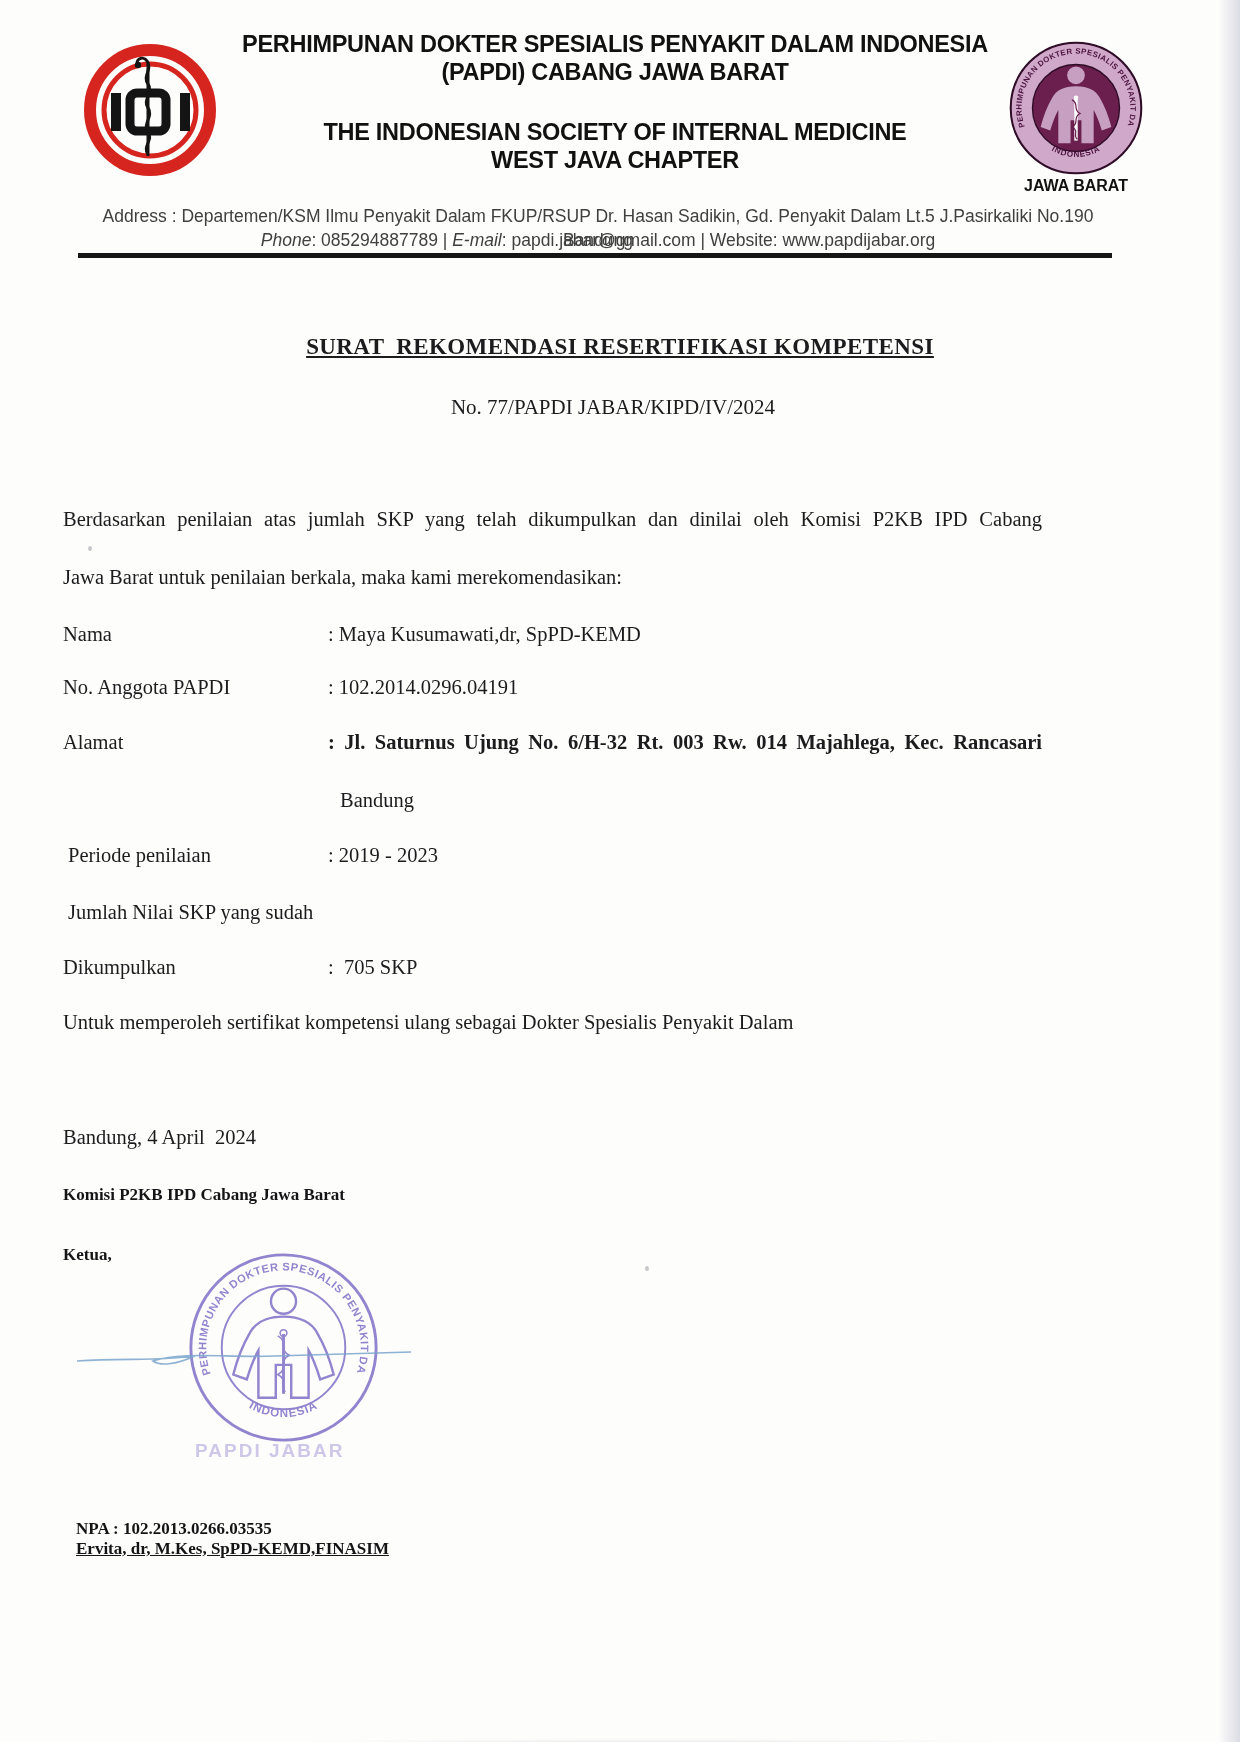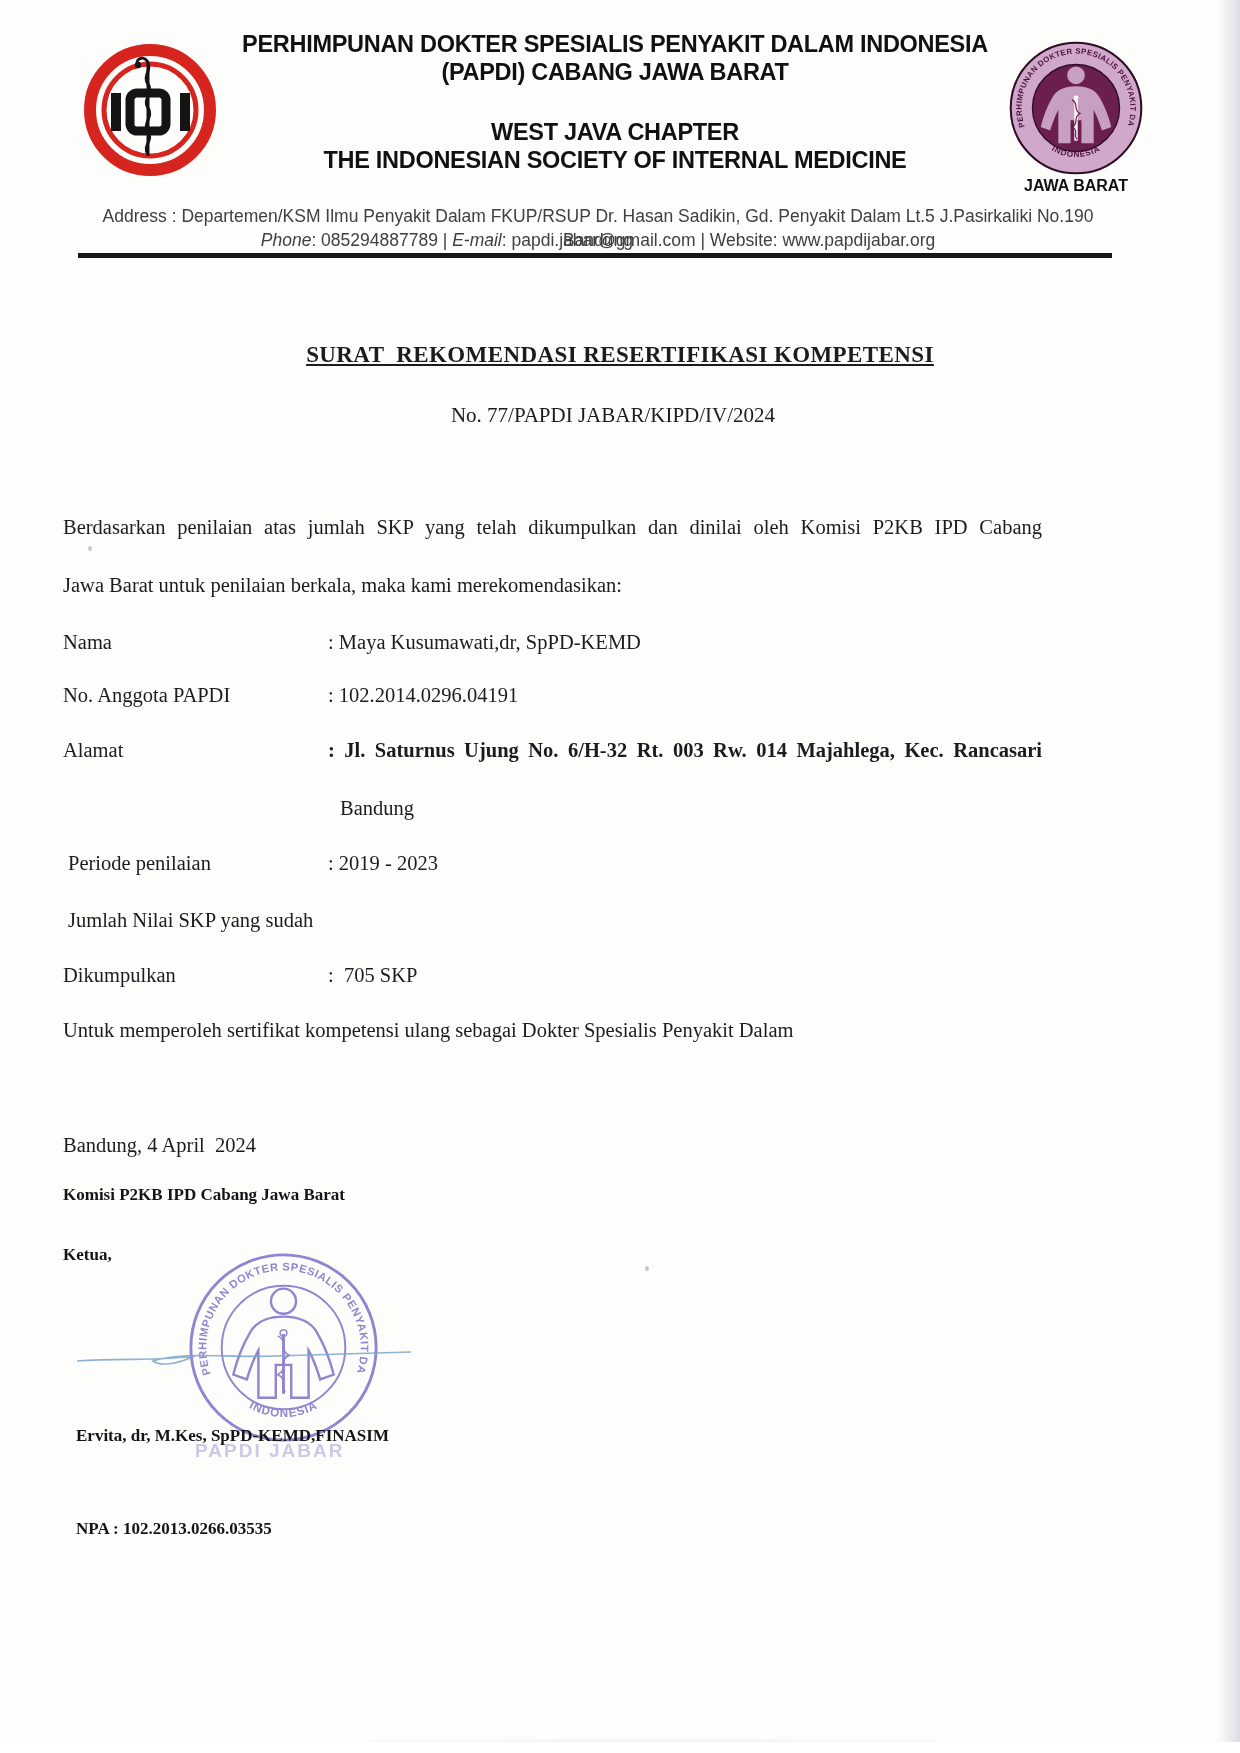--- a/index.html
+++ b/index.html
@@ -1,19 +1,19 @@
 <!DOCTYPE html>
 <html><head>
 <meta charset="utf-8">
 <style>
   html,body{margin:0;padding:0;background:#ffffff;}
   #page{position:relative;width:1240px;height:1742px;background:#fdfdfc;overflow:hidden;
         font-family:"Liberation Serif", serif;color:#1c1c1e;}
   .abs{position:absolute;}
-  .serif{font-family:"Liberation Serif", serif;font-size:20.5px;color:#1c1c1e;line-height:26px;margin-top:8px;}
+  .serif{font-family:"Liberation Serif", serif;font-size:20.5px;color:#1c1c1e;line-height:26px;}
   .serif-b{font-family:"Liberation Serif", serif;font-size:17px;font-weight:bold;color:#141416;line-height:26px;text-align:center;}
   .headsans{font-family:"Liberation Sans", sans-serif;font-weight:bold;font-size:23.5px;color:#111;
             letter-spacing:-0.3px;line-height:28px;}
   .addr{font-family:"Liberation Sans", sans-serif;font-size:17.5px;color:#404040;line-height:24px;}
   .justify{text-align:justify;text-align-last:justify;}
   .pre{white-space:pre-wrap;}
   .center{text-align:center;}
   .title{font-size:23px;font-weight:bold;text-decoration:underline;letter-spacing:0.4px;}
   .rule{background:#161616;}
   .caption{font-family:"Liberation Sans", sans-serif;font-weight:bold;font-size:16px;color:#111;}
@@ -42,22 +42,22 @@
       <path d="M57,24 C51,18 61,13 65,19 C71,27 60,34 66,42 C72,50 60,58 66,66 C72,74 60,82 66,90 C72,98 60,104 66,112" fill="none" stroke="#141414" stroke-width="3"></path>
       <circle cx="56" cy="23" r="3.2" fill="#141414"></circle>
     </svg>
   </div>
 
   <div class="abs headsans center" style="left:230px;top:30px;width:770px;">
     <div>PERHIMPUNAN DOKTER SPESIALIS PENYAKIT DALAM INDONESIA</div>
     <div>(PAPDI) CABANG JAWA BARAT</div>
   </div>
   <div class="abs headsans center" style="left:230px;top:118px;width:770px;">
+    <div>THE INDONESIAN SOCIETY OF INTERNAL MEDICINE</div>
     <div>WEST JAVA CHAPTER</div>
-    <div>THE INDONESIAN SOCIETY OF INTERNAL MEDICINE</div>
   </div>
 
   <div class="abs" style="left:1008px;top:40px;width:136px;height:136px;">
     <svg width="136" height="136" viewBox="0 0 200 200">
       <circle cx="100" cy="100" r="96" fill="#cfa8ca" stroke="#2e0c26" stroke-width="3"></circle>
       <circle cx="100" cy="100" r="64" fill="#6a1f4f" stroke="#2e0c26" stroke-width="2"></circle>
       <defs>
         <path id="sealTop" d="M 24.8,127.4 A 80,80 0 1 1 175.2,127.4"></path>
         <path id="sealBottom" d="M 58.7,159 A 72,72 0 0 0 141.3,159"></path>
       </defs>
@@ -137,21 +137,21 @@
   </div>
 
   <div class="abs" style="left:75px;top:1343px;width:340px;height:30px;z-index:3;">
     <svg width="340" height="30" viewBox="0 0 340 30">
       <path d="M2,18 C50,15 85,18 120,13 C100,22 85,23 78,18 C110,8 150,15 200,13 L336,9" fill="none" stroke="#7aa4cc" stroke-width="1.6" opacity="0.85"></path>
     </svg>
   </div>
 
   <div class="abs faint-stamp-text" style="left:195px;top:1440px;">PAPDI JABAR</div>
 
-  <div class="abs serif-b" style="left:76px;top:1423px;">Ervita, dr, M.Kes, SpPD-KEMD,FINASIM</div>
+  <div class="abs serif-b" style="left:76px;top:1536px;text-decoration:underline;">Ervita, dr, M.Kes, SpPD-KEMD,FINASIM</div>
   <div class="abs serif-b" style="left:76px;top:1516px;">NPA : 102.2013.0266.03535</div>
 
   <div class="abs edge-right"></div>
   <div class="abs smudge"></div>
   <div class="abs speck" style="left:88px;top:546px;"></div>
   <div class="abs speck" style="left:645px;top:1266px;"></div>
 
 </div>
 
 </body></html>

